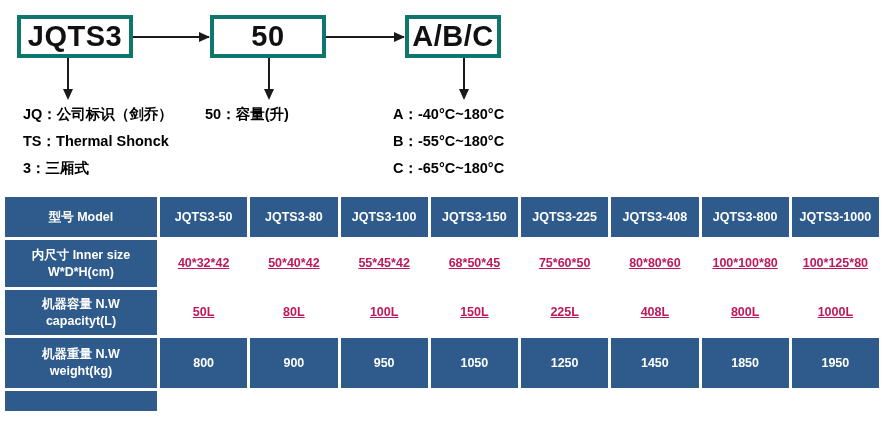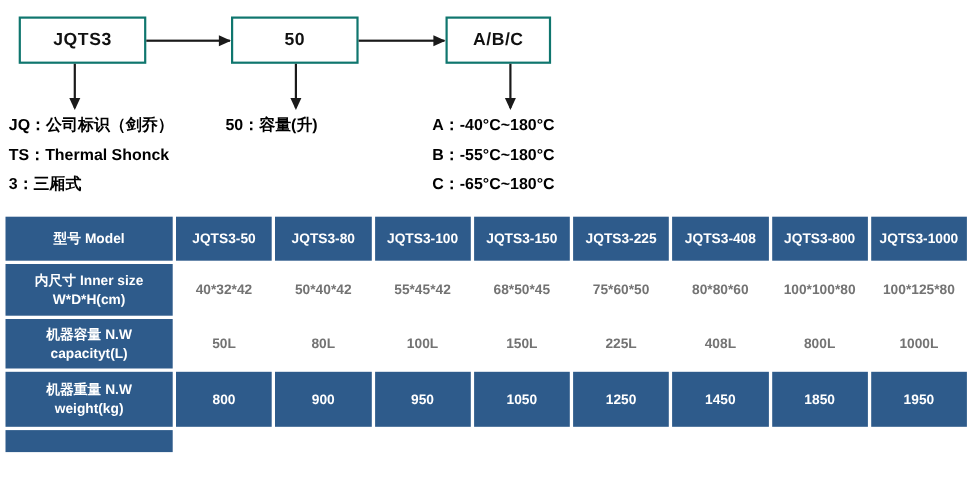--- a/index.html
+++ b/index.html
@@ -18,28 +18,28 @@
 
   
   #flowchart {
     position: absolute;
     left: 0; top: 0;
     width: 890px;
     height: 196px;
   }
   .fc-box {
     position: absolute;
-    border: 2px solid #0f766e;
+    border: 4px solid #0f766e;
     background: #ffffff;
     box-sizing: border-box;
     display: flex;
     align-items: center;
     justify-content: center;
     font-weight: bold;
-    font-size: 16px;
+    font-size: 29px;
     letter-spacing: 0.5px;
     color: #111;
   }
   #box-model   { left: 17px;  top: 15px; width: 116px; height: 43px; }
   #box-volume  { left: 210px; top: 15px; width: 116px; height: 43px; }
   #box-temp    { left: 405px; top: 15px; width: 96px; height: 43px; }
 
   .fc-arrow-h {
     position: absolute;
     height: 2px;
@@ -77,21 +77,21 @@
   #arrow-v-2 { left: 268px; height: 40px; }
   #arrow-v-3 { left: 463px; height: 40px; }
 
   .legend-col {
     position: absolute;
     font-weight: bold;
     font-size: 14.5px;
     line-height: 27px;
     white-space: nowrap;
   }
-  #legend-left  { left: 8px;  top: 101px; }
+  #legend-left  { left: 23px;  top: 101px; }
   #legend-mid   { left: 205px; top: 101px; }
   #legend-right { left: 393px; top: 101px; }
   .legend-line { display: block; }
 
   
   #spec-table-wrap {
     position: absolute;
     left: 5px;
     top: 197px;
     width: 880px;
@@ -120,21 +120,22 @@
     font-size: 13px;
   }
   td.headcell {
     background: #2e5b8b;
     color: #ffffff;
     font-size: 13.5px;
     margin-left: 32px;
   }
   td.lightcell {
     background: #ffffff;
-    color: #737373;
+    color: #be185d;
+    text-decoration: underline;
   }
   td.bluecell {
     background: #2e5b8b;
     color: #ffffff;
   }
   tr.r-head td { height: 40px; }
   tr.r-inner td { height: 47px; }
   tr.r-outer td { height: 45px; }
   tr.r-cap td   { height: 45px; }
   tr.r-weight td{ height: 50px; }

